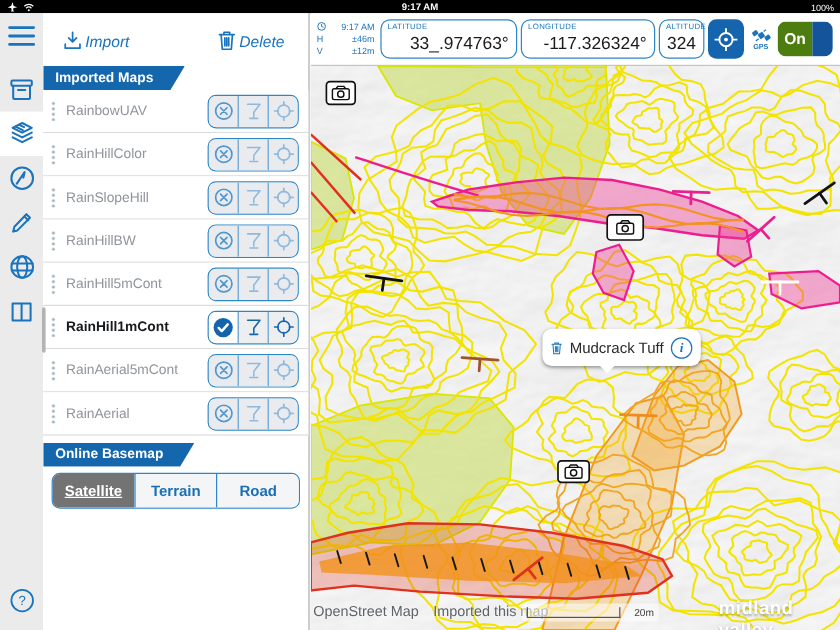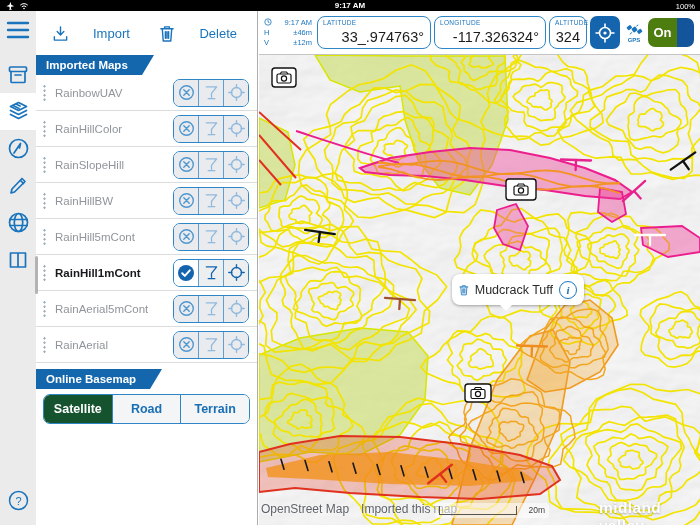--- a/index.html
+++ b/index.html
@@ -17,21 +17,21 @@
   .sidebar{position:absolute;left:0;top:11px;width:36px;height:514px;background:#ebebeb;}
   .side-btn{width:36px;height:37px;display:flex;align-items:center;justify-content:center;}
   .side-btn.sel{background:#fff;}
   .side-btn svg{stroke:#1a74bd;fill:none;stroke-width:1.7;stroke-linecap:round;stroke-linejoin:round;}
   .side-help{position:absolute;left:0;bottom:14px;width:36px;display:flex;justify-content:center;}
   
   .panel{position:absolute;left:36px;top:11px;width:222px;height:514px;background:#fff;
          border-right:1px solid #adadad;box-sizing:border-box;}
   .panel-header{height:44px;display:flex;align-items:center;justify-content:space-between;
                 padding:0 20px 0 16px;}
-  .tool-btn{display:flex;align-items:center;gap:24px;color:#1a74bd;font-size:13px;}
+  .tool-btn{display:flex;align-items:flex-end;gap:2px;color:#1a74bd;font-size:13px;font-style:italic;}
   .tool-btn svg{stroke:#1a74bd;fill:none;stroke-width:1.5;stroke-linecap:round;stroke-linejoin:round;}
   .banner{height:20px;width:118px;background:#1467ad;color:#fff;font-size:11.5px;font-weight:bold;
           line-height:20px;padding-left:10px;box-sizing:border-box;
           clip-path:polygon(0 0,100% 0,calc(100% - 12px) 100%,0 100%);}
   .banner2{margin-top:6px;width:126px;}
   .maplist{}
   .map-row{height:36px;display:flex;align-items:center;border-bottom:1px solid #dcdcdc;
            padding-left:7px;box-sizing:border-box;background:#fff;}
   .dots{width:3px;height:17px;margin-right:9px;
         background-image:radial-gradient(circle,#9bb0bf 1.1px,rgba(0,0,0,0) 1.3px);
@@ -45,21 +45,21 @@
   .btn-cell svg{stroke:#4f97cf;fill:none;stroke-width:1.4;stroke-linecap:round;stroke-linejoin:round;}
   .map-row.sel .btn-cell{background:#eceef0;}
   .map-row.sel .btn-cell.first{background:#fff;}
   .map-row.sel .btn-cell svg{stroke:#1565ae;}
   .dim svg{stroke:#8fb9dd;}
   .segmented{margin:5px 7px 0 7px;height:28px;display:flex;border:1.5px solid #2f86c6;
              border-radius:7px;overflow:hidden;}
   .seg{flex:1;display:flex;align-items:center;justify-content:center;font-size:12.5px;font-weight:bold;
        color:#1a6fb5;background:#f3f5f6;}
   .seg + .seg{border-left:1.5px solid #2f86c6;}
-  .seg.sel{background:#14532d;color:#fff;}
+  .seg.sel{background:#737373;color:#fff;text-decoration:underline;}
   .scroll-ind{position:absolute;left:-1px;top:245px;width:3px;height:38px;background:#b3b3b3;border-radius:2px;}
   
   .maparea{position:absolute;left:259px;top:11px;width:441px;height:514px;}
   .maptop{position:absolute;left:0;top:0;width:441px;height:44px;background:#fff;
           border-bottom:1px solid #c4c4c4;box-sizing:border-box;
           display:flex;align-items:center;gap:3px;padding:0 2px 0 3px;}
   .gpsinfo{width:52px;color:#1a74bd;font-size:7.5px;line-height:10px;flex:none;}
   .gpsinfo .r{display:flex;justify-content:space-between;padding:0 2px;}
   .field{position:relative;height:33px;border:1.5px solid #2f86c6;border-radius:8px;background:#fff;
          box-sizing:border-box;flex:none;}
@@ -371,22 +371,22 @@
                 <circle cx="8.5" cy="8.5" r="5"></circle>
                 <path d="M8.5 0.8v3M8.5 13.2v3M0.8 8.5h3M13.2 8.5h3"></path>
               </svg>
             </div>
           </div>
         </div>
       </div>
     <div class="banner banner2">Online Basemap</div>
     <div class="segmented" id="basemapseg">
         <div class="seg sel">Satellite</div>
+        <div class="seg">Terrain</div>
         <div class="seg">Road</div>
-        <div class="seg">Terrain</div>
       </div>
     <div class="scroll-ind"></div>
   </div>
 
   <div class="maparea">
     <div class="maptop">
       <div class="gpsinfo">
         <div class="r">
             <svg width="8" height="8" viewBox="0 0 10 10">
               <circle cx="5" cy="5" r="4" stroke="#1a74bd" fill="none"></circle>

